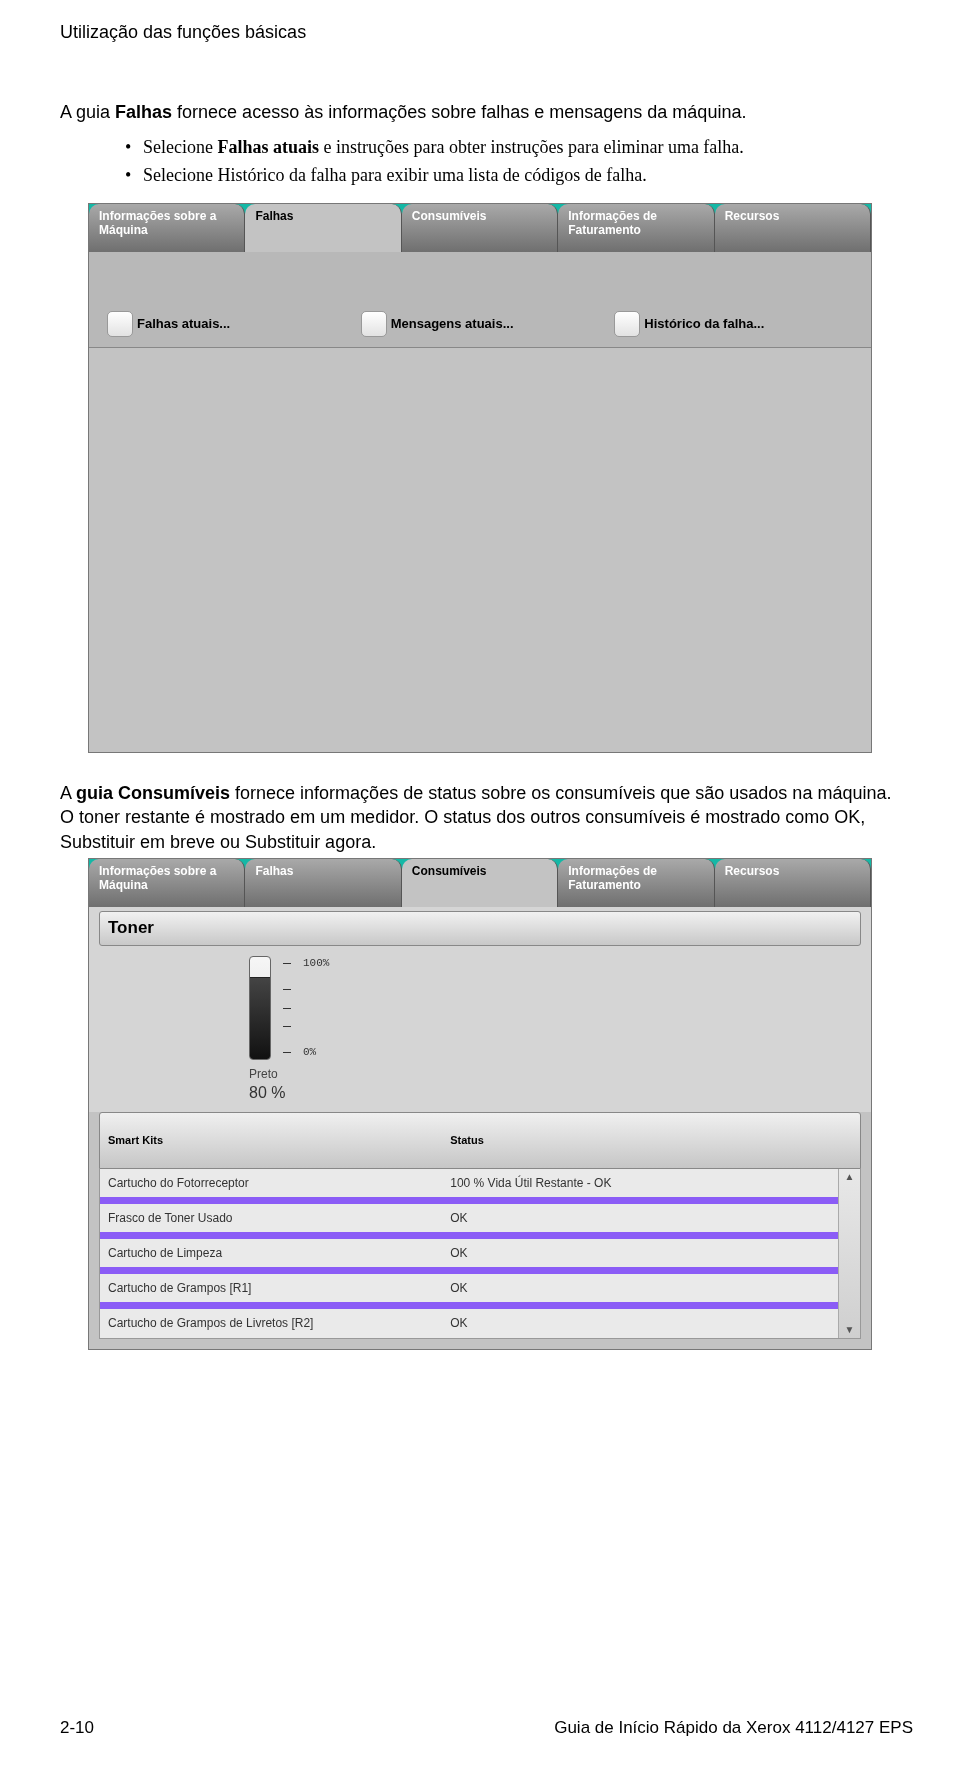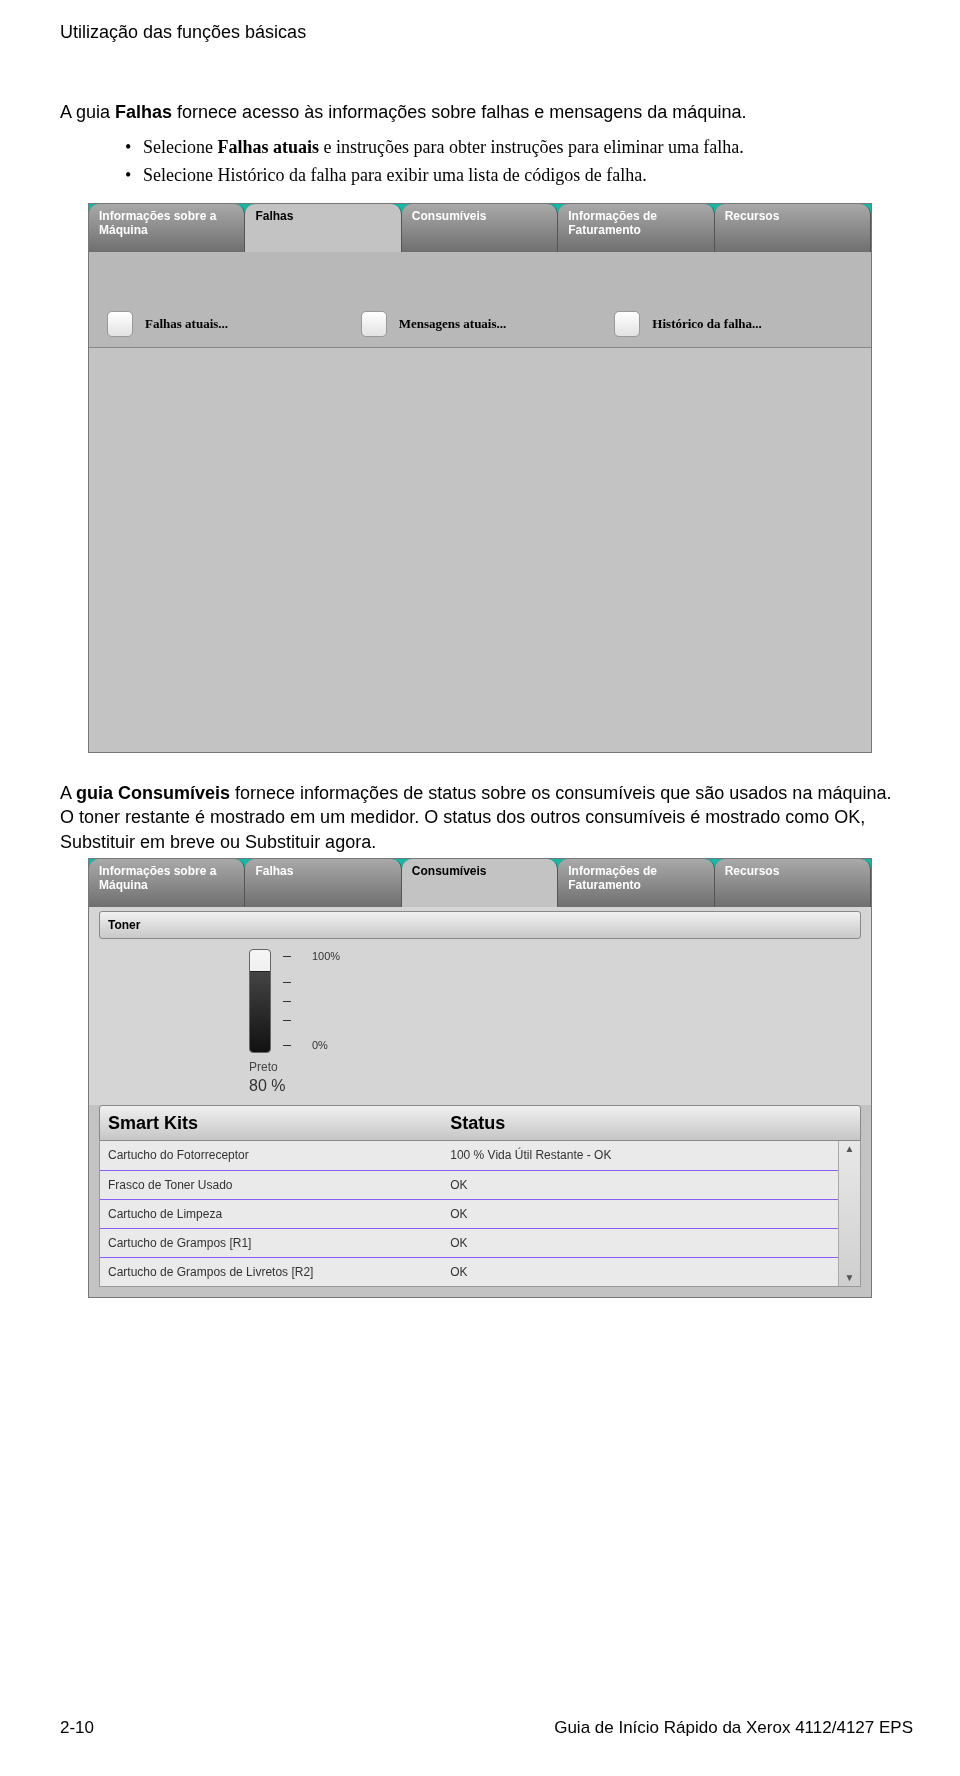--- a/index.html
+++ b/index.html
@@ -83,23 +83,22 @@
     display: flex;
     gap: 15px;
     padding: 48px 18px 0 18px;
     background: #b8b8b8;
     border-bottom: 1px solid #888;
     height: 96px;
   }
   .toggle-item {
     display: flex;
     align-items: center;
-    gap: 12px;
+    gap: 4px;
     flex: 1;
-    font-family: Liberation Serif, serif;
   }
   .toggle-btn {
     width: 26px;
     height: 26px;
     border-radius: 5px;
     background: linear-gradient(#fff, #e2e2e2);
     border: 1px solid #999;
   }
   .toggle-text {
     font-size: 13px;
@@ -113,21 +112,21 @@
     margin: 4px 28px 0 28px;
   }
   .toner-section {
     background: #d5d5d5;
     padding: 4px 10px;
   }
   .toner-header {
     background: linear-gradient(#f1f1f1,#c8c8c8);
     color:#000;
     font-weight:bold;
-    font-size:12px;
+    font-size:17px;
     padding:5px 8px;
     border:1px solid #888;
     border-radius:3px;
     margin-bottom:6px;
   }
   .toner-body {
     display:flex;
     align-items:flex-start;
     gap:12px;
     padding: 4px 0 6px 150px;
@@ -151,56 +150,56 @@
     border-top:1px solid #222;
   }
   .tick-col {
     display:flex;
     flex-direction:column;
     justify-content:space-between;
     height:104px;
     font-size:11px;
     color:#333;
   }
-  .tick { display:flex; align-items:center; gap:21px; }
+  .tick { display:flex; align-items:center; gap:12px;font-family:Liberation Mono, monospace; }
   .tick .dash { width:8px; height:1px; background:#333; display:inline-block;}
   .toner-label-col {
     margin-left: 150px;
     font-size:12px;
     color:#444;
     padding-bottom:4px;
   }
   .toner-percent { font-size:16px; color:#333; }
   .smartkits {
     margin: 0 10px 10px 10px;
   }
   .sk-head {
     display:flex;
     background: linear-gradient(#f0f0f0,#c6c6c6);
     border:1px solid #888;
     font-weight:bold;
-    font-size:18px;
-    padding:5px 8px;
+    font-size:11px;
+    padding:20px 8px;
     border-radius:3px 3px 0 0;
   }
   .sk-col1 { flex: 0 0 46%; }
   .sk-col2 { flex: 1; }
   .sk-body {
     border:1px solid #999;
     border-top:none;
     background:#ececec;
     position:relative;
   }
   .sk-row {
     display:flex;
     align-items:center;
     font-size:12px;
     color:#333;
     padding:6px 8px;
-    border-bottom:1px solid #8b5cf6;
+    border-bottom:7px solid #8b5cf6;
     background:#eaeaea;
   }
   .sk-scroll {
     position:absolute;
     right:0;top:0;bottom:0;
     width:22px;
     background:linear-gradient(#e8e8e8,#cfcfcf);
     border-left:1px solid #aaa;
     display:flex;
     flex-direction:column;

